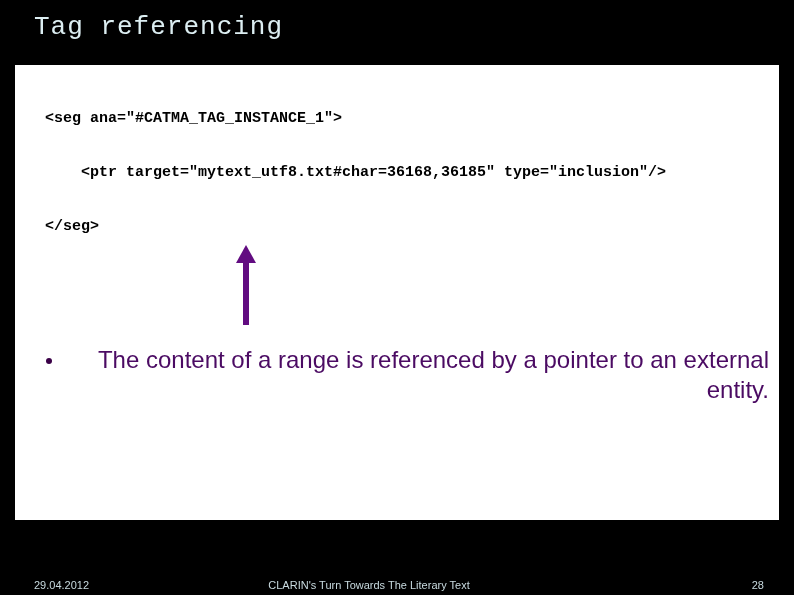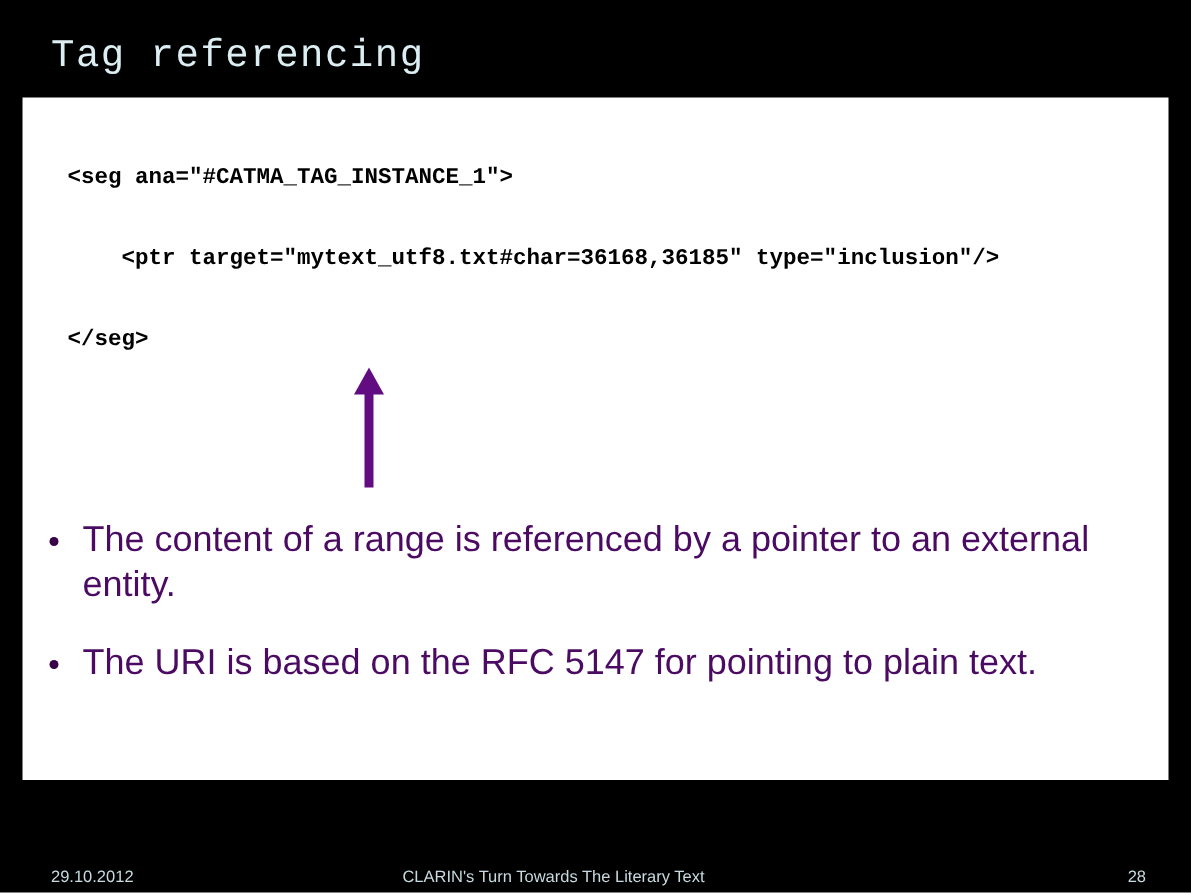--- a/index.html
+++ b/index.html
@@ -11,21 +11,20 @@
     position: relative;
     overflow: hidden;
   }
   .slide-title {
     font-family: "Consolas", "Courier New", monospace;
     color: #dceef2;
     font-size: 26px;
     padding: 12px 0 0 34px;
     letter-spacing: 1px;
     font-weight: normal;
-    margin-top: 10px;
   }
   .content-area {
     position: absolute;
     top: 65px;
     left: 15px;
     width: 764px;
     height: 455px;
     background: #fff;
   }
   .code-block {
@@ -58,22 +57,23 @@
     top: 0;
     width: 0;
     height: 0;
     border-left: 10px solid transparent;
     border-right: 10px solid transparent;
     border-bottom: 18px solid #620c81;
   }
   .bullets {
     position: absolute;
     top: 280px;
-    left: 18px;
+    left: 31px;
     right: 10px;
+    text-align: right;
   }
   .bullet {
     display: flex;
     align-items: flex-start;
     margin-bottom: 22px;
   }
   .bullet-dot {
     width: 6px;
     height: 6px;
     background: #3a0047;
@@ -128,24 +128,20 @@
   <div class="arrow-container">
     <div class="arrow-head"></div>
     <div class="arrow-shaft"></div>
   </div>
 
   <div class="bullets">
     <div class="bullet">
       <div class="bullet-dot"></div>
       <div class="bullet-text">The content of a range is referenced by a pointer to an external entity.</div>
     </div>
-    <div class="bullet">
-      <div class="bullet-dot"></div>
-      <div class="bullet-text">The URI is based on the RFC 5147 for pointing to plain text.</div>
-    </div>
   </div>
 </div>
 
 <div class="footer">
-  <div class="footer-date">29.10.2012</div>
+  <div class="footer-date">29.04.2012</div>
   <div class="footer-center">CLARIN's Turn Towards The Literary Text</div>
   <div class="footer-page">28</div>
 </div>
 
 </body></html>

